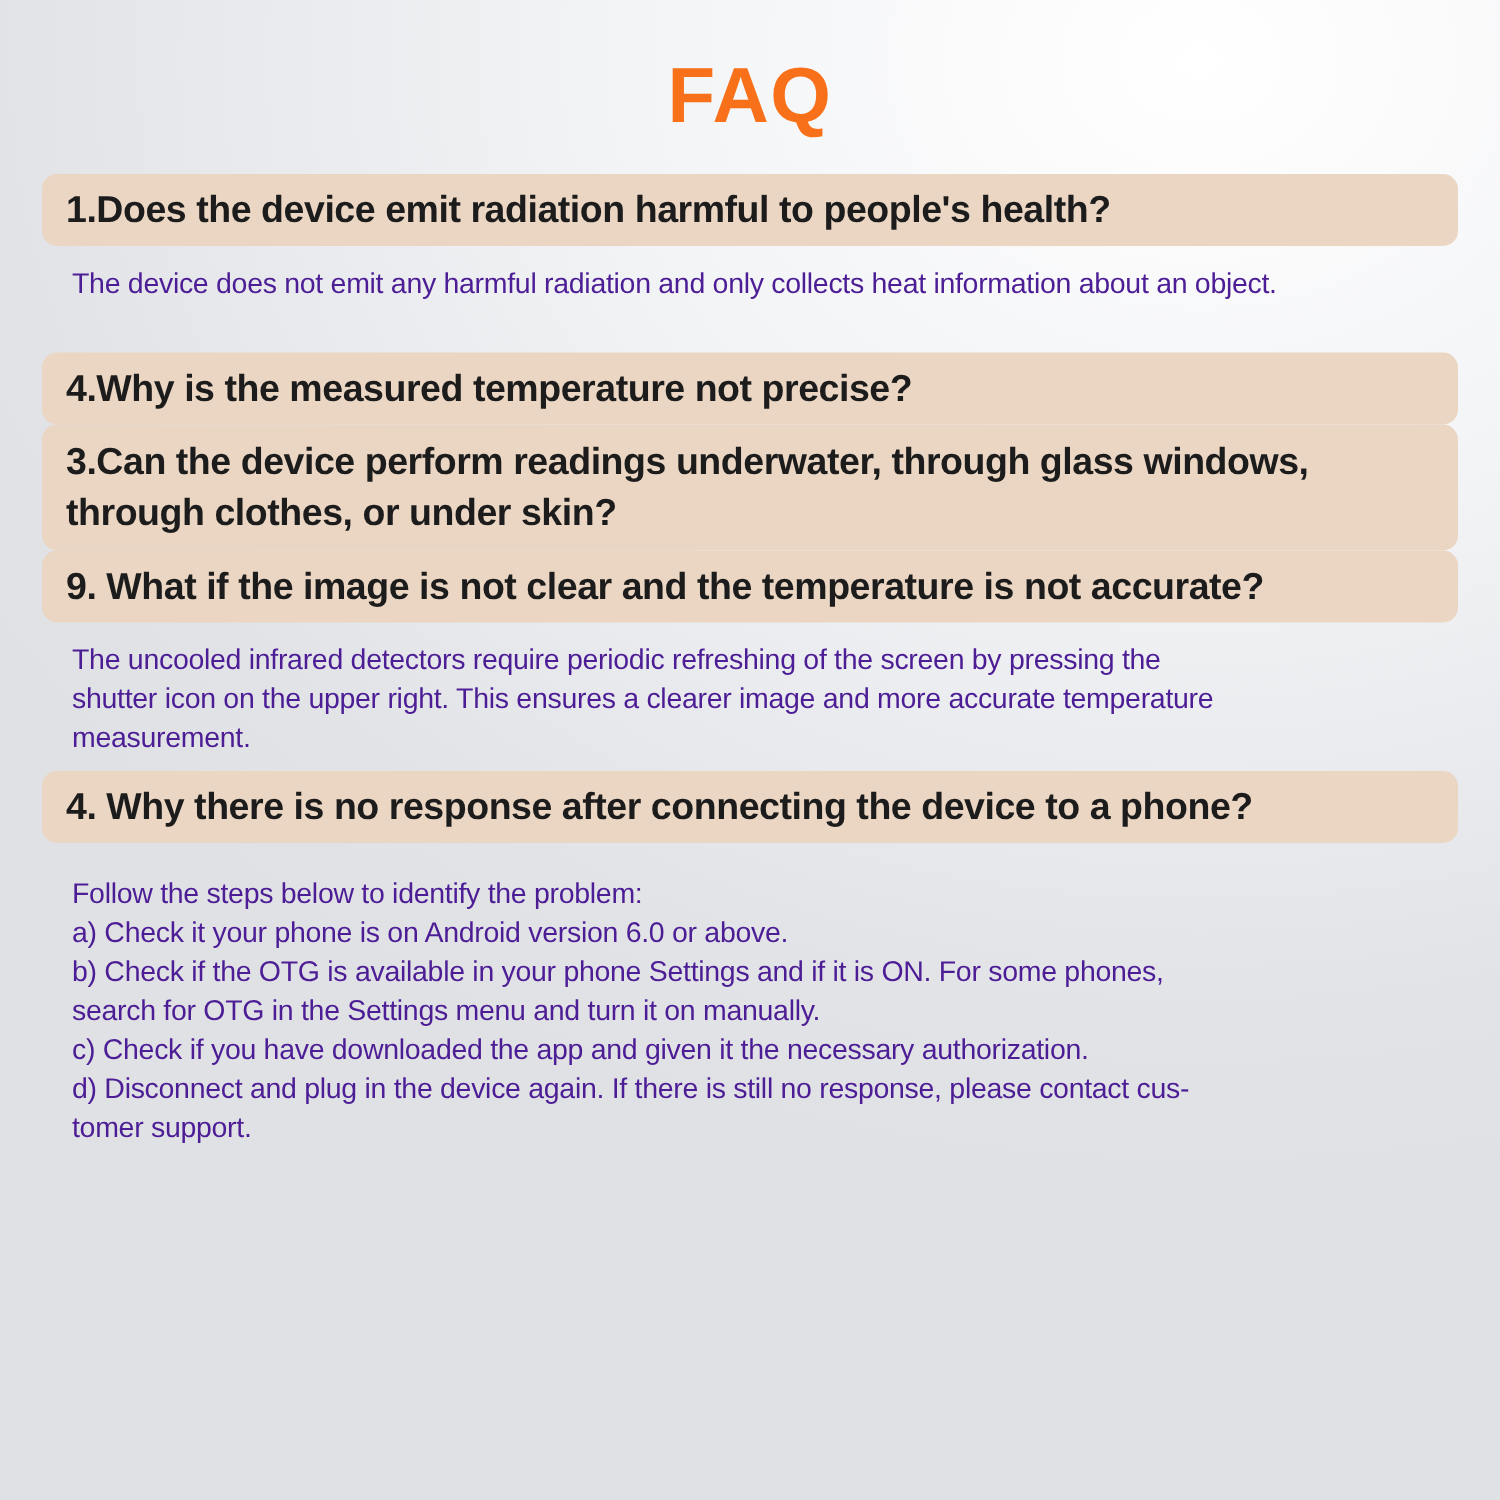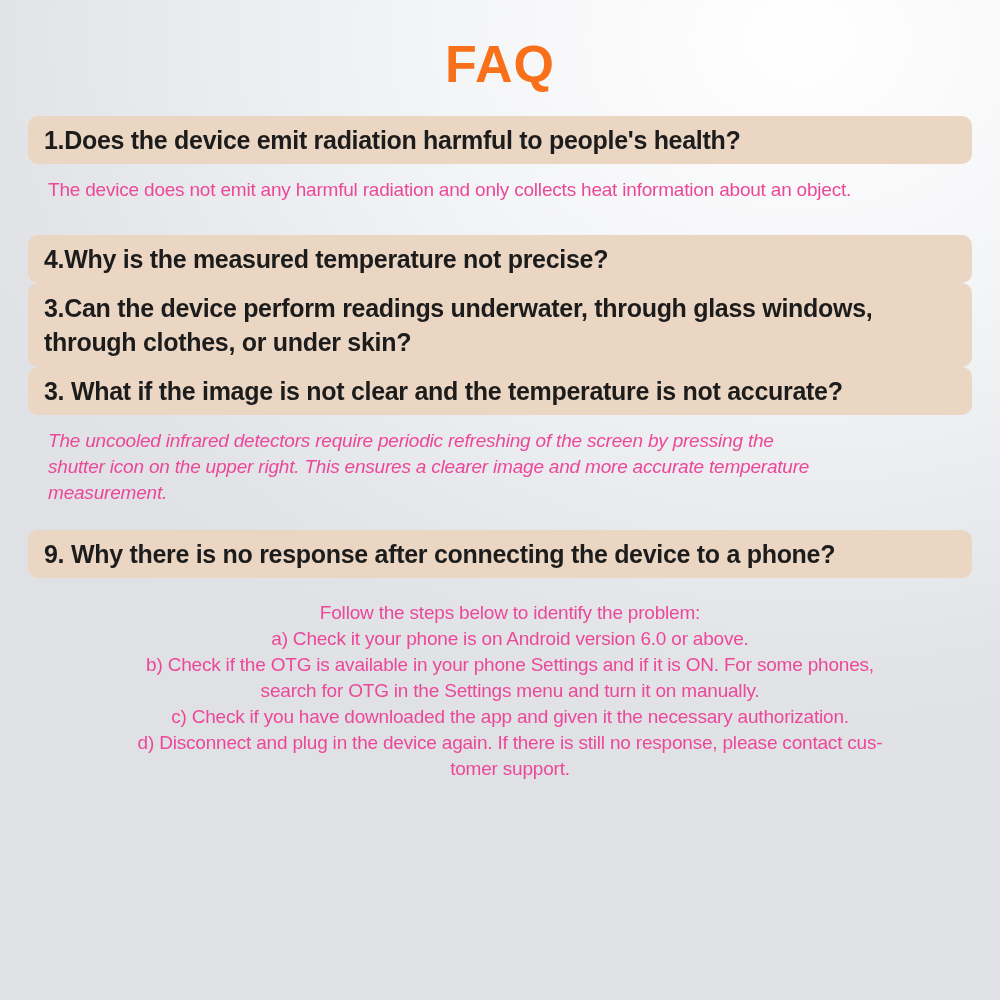--- a/index.html
+++ b/index.html
@@ -48,31 +48,29 @@
     overflow: hidden;
   }
   .question-box.two-line {
     line-height: 34px;
   }
   .answer-text {
     margin: 13px 0 32px 20px;
     font-size: 19px;
     line-height: 26px;
     letter-spacing: -0.2px;
-    color: #ec4899;
+    color: #4c1d95;
     white-space: pre;
     overflow: hidden;
   }
   .answer-text.tight-bottom {
-    margin-bottom: 24px;
-    font-style: italic;
+    margin-bottom: 8px;
   }
   .answer-text.loose-top {
     margin-top: 22px;
-    text-align: center;
   }
 </style>
 </head>
 <body>
 
 <div class="page">
 
   <h1 class="faq-title">FAQ</h1>
 
   <section class="faq-section">
@@ -83,28 +81,28 @@
   <section class="faq-section">
     <div class="question-box">4.Why is the measured temperature not precise?</div>
   </section>
 
   <section class="faq-section">
     <div class="question-box two-line">3.Can the device perform readings underwater, through glass windows,
 through clothes, or under skin?</div>
   </section>
 
   <section class="faq-section">
-    <div class="question-box">3. What if the image is not clear and the temperature is not accurate?</div>
+    <div class="question-box">9. What if the image is not clear and the temperature is not accurate?</div>
     <div class="answer-text tight-bottom">The uncooled infrared detectors require periodic refreshing of the screen by pressing the
 shutter icon on the upper right. This ensures a clearer image and more accurate temperature
 measurement.</div>
   </section>
 
   <section class="faq-section">
-    <div class="question-box">9. Why there is no response after connecting the device to a phone?</div>
+    <div class="question-box">4. Why there is no response after connecting the device to a phone?</div>
     <div class="answer-text loose-top">Follow the steps below to identify the problem:
 a) Check it your phone is on Android version 6.0 or above.
 b) Check if the OTG is available in your phone Settings and if it is ON. For some phones,
 search for OTG in the Settings menu and turn it on manually.
 c) Check if you have downloaded the app and given it the necessary authorization.
 d) Disconnect and plug in the device again. If there is still no response, please contact cus-
 tomer support.</div>
   </section>
 
 </div>

